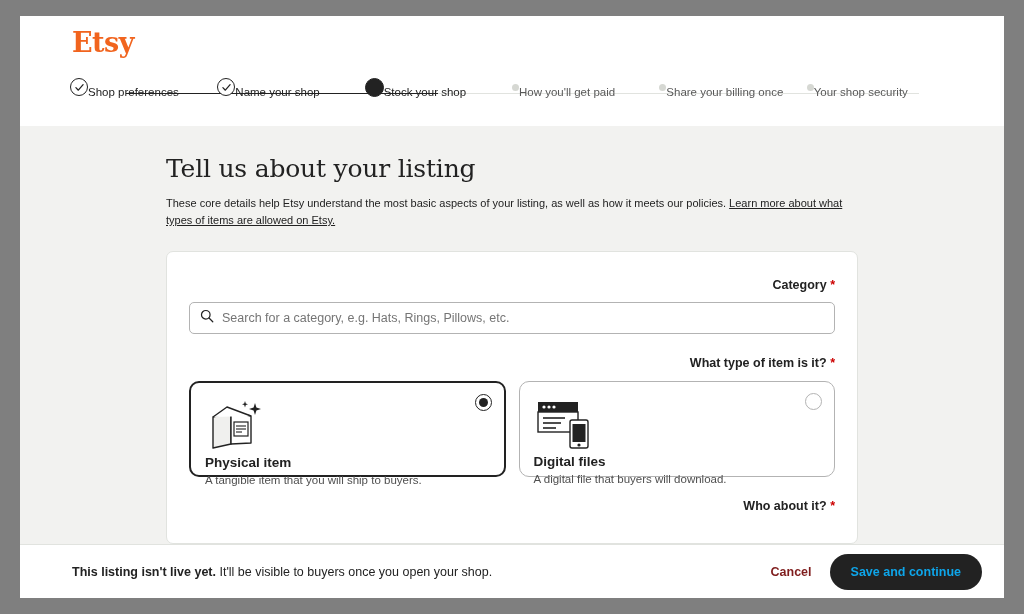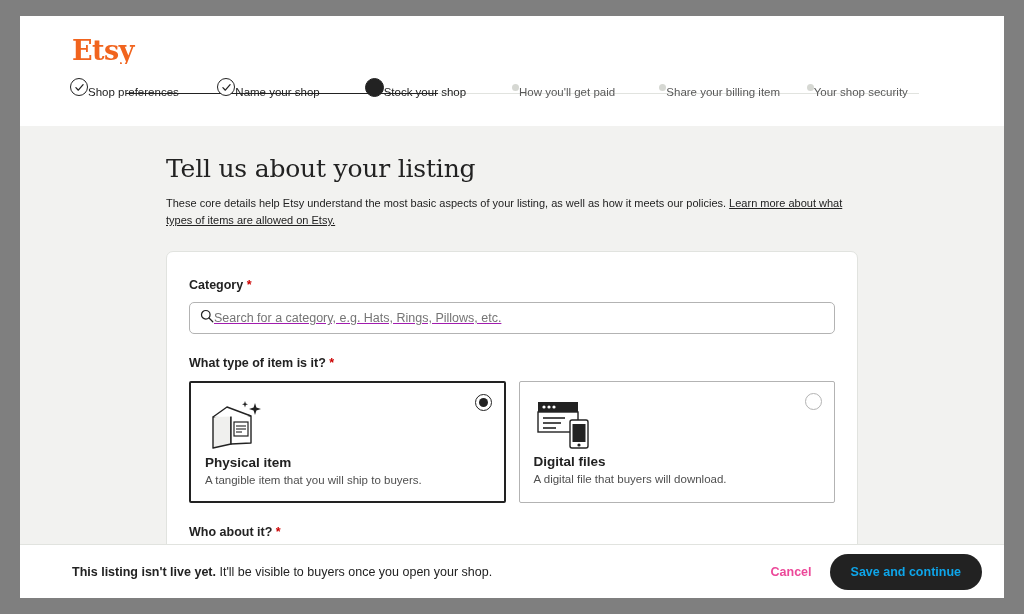--- a/index.html
+++ b/index.html
@@ -15,21 +15,21 @@
     width: 984px; height: 582px;
     background: #ffffff;
     overflow: hidden;
   }
 
   
   .header {
     height: 48px;
     background: #ffffff;
     display: flex;
-    align-items: flex-end;
+    align-items: center;
     padding-left: 52px;
   }
   .etsy-logo {
     color: #f1641e;
     font-family: "DejaVu Serif", serif;
     font-size: 27px;
     font-weight: 700;
     letter-spacing: -0.5px;
     line-height: 1;
     padding-top: 4px;
@@ -136,57 +136,58 @@
     margin-top: 22px;
     background: #ffffff;
     border: 1px solid #e1e3df;
     border-radius: 7px;
     padding: 26px 22px 30px 22px;
   }
   .field-label {
     font-size: 12.5px;
     font-weight: 700;
     color: #222222;
+    text-align: right;
   }
   .req { color: #cc0000; font-weight: 700; }
 
   .search-box {
     margin-top: 10px;
     height: 32px;
     border: 1px solid #b3b3b3;
     border-radius: 5px;
     display: flex;
     align-items: center;
     padding: 0 10px;
     background: #ffffff;
   }
   .search-box input {
     border: none;
     outline: none;
     flex: 1;
     font-size: 12.5px;
-    color: #a21caf;
+    color: #0f766e;
     font-family: "Liberation Sans", sans-serif;
-    text-decoration: underline;
+    margin-left: 8px;
   }
   .search-box input::placeholder { color: #757575; }
 
   .sub-label { margin-top: 22px; }
 
   .options {
     margin-top: 11px;
     display: flex;
     gap: 13px;
   }
   .option {
     position: relative;
     width: 318px;
-    height: 122px;
+    height: 96px;
     border: 1px solid #b3b3b3;
-    border-radius: 2px;
+    border-radius: 10px;
     background: #ffffff;
     padding: 12px 14px;
     cursor: pointer;
   }
   .option.selected { border: 2px solid #222222; }
   .radio {
     position: absolute;
     right: 12px; top: 11px;
     width: 17px; height: 17px;
     border-radius: 50%;
@@ -241,21 +242,21 @@
   .footer-text b { font-weight: 700; }
   .footer-actions {
     margin-left: auto;
     display: flex;
     align-items: center;
     gap: 18px;
   }
   .btn-cancel {
     font-size: 12.5px;
     font-weight: 700;
-    color: #ec4899;
+    color: #7f1d1d;
     background: none;
     border: none;
     cursor: pointer;
     font-family: "Liberation Sans", sans-serif;
     text-align: right;
   }
   .btn-primary {
     background: #222222;
     color: #0ea5e9;
     border: none;
@@ -300,21 +301,21 @@
       <div class="step current">
         <div class="step-dot"></div>
         <div class="step-label">Stock your shop</div>
       </div>
       <div class="step upcoming">
         <div class="step-dot"></div>
         <div class="step-label">How you'll get paid</div>
       </div>
       <div class="step upcoming">
         <div class="step-dot"></div>
-        <div class="step-label">Share your billing item</div>
+        <div class="step-label">Share your billing once</div>
       </div>
       <div class="step upcoming">
         <div class="step-dot"></div>
         <div class="step-label">Your shop security</div>
       </div>
     </div>
   </div>
 
   <div class="body-area">
     <div class="content">

